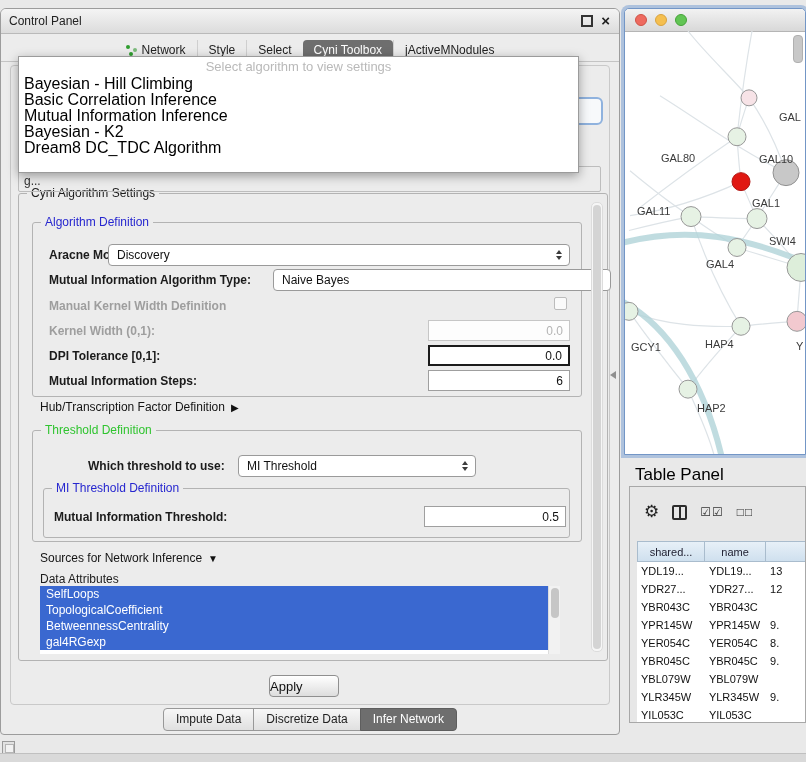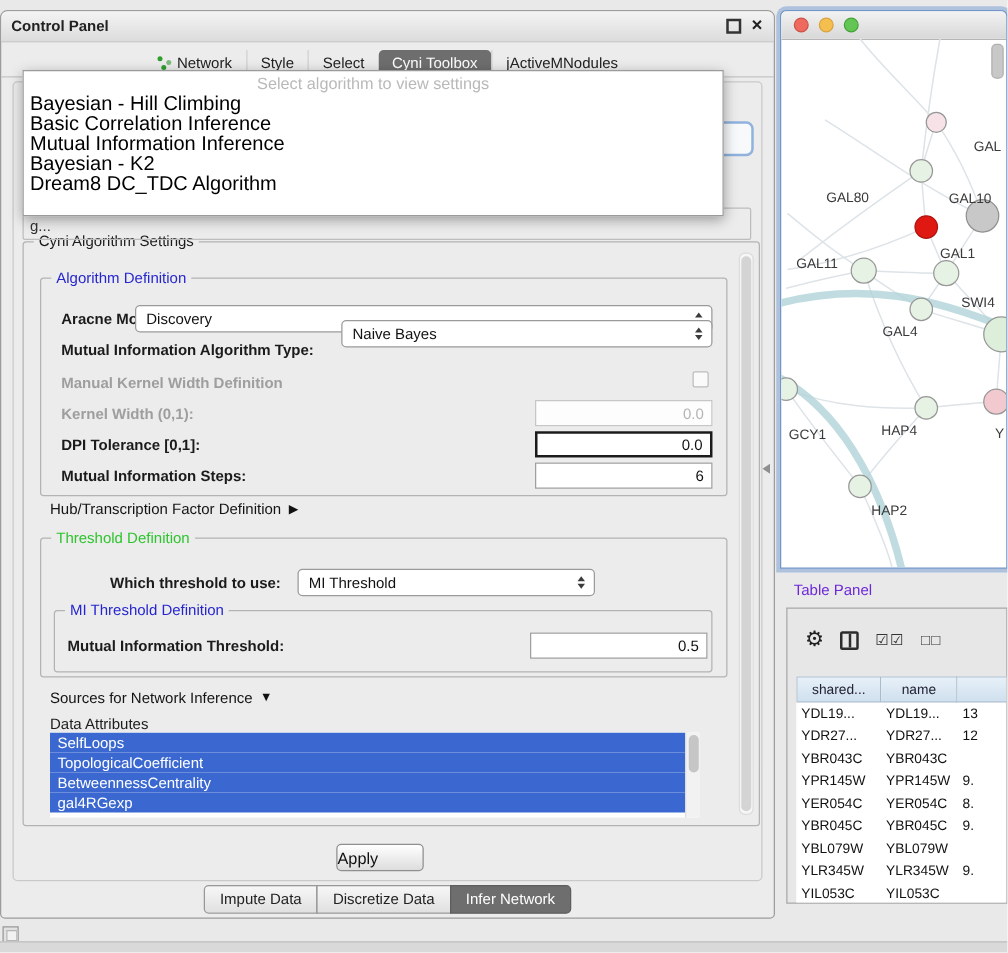--- a/index.html
+++ b/index.html
@@ -5,21 +5,21 @@
   html,body{margin:0;padding:0}
   #root{position:relative;width:806px;height:762px;background:#e9e9e9;overflow:hidden;
         font-family:"Liberation Sans",sans-serif;color:#1c1c1c}
 
   
   .cpwin{position:absolute;left:0;top:8px;width:620px;height:727px;background:#ececec;
          border:1px solid #9c9c9c;border-radius:6px 6px 4px 4px;box-sizing:border-box}
   .titlebar{position:absolute;left:0;top:0;right:0;height:24px;
             background:linear-gradient(#f4f4f4,#dcdcdc);border-bottom:1px solid #b9b9b9;
             border-radius:5px 5px 0 0}
-  .title{position:absolute;left:8px;top:5px;font-size:12px;font-weight:bold;color:#222}
+  .title{position:absolute;left:8px;top:5px;font-size:12px;font-weight:normal;color:#222}
   .winctl{position:absolute;right:9px;top:6px;display:flex;gap:8px;align-items:center}
   .floatbox{width:8px;height:8px;border:2px solid #333;display:inline-block;box-sizing:content-box}
   .closex{font-size:15px;font-weight:bold;color:#222;line-height:12px}
 
   .tabs{position:absolute;left:0;top:30px;right:0;height:22px;display:flex;justify-content:center;align-items:flex-end}
   .cp-tab{height:21px;line-height:21px;padding:0 11px;font-size:12px;color:#222;
           border-left:1px solid #cfcfcf;display:flex;align-items:center;gap:5px;white-space:nowrap}
   .cp-tab:first-child{border-left:none}
   .cp-tab.selected{background:#6e6e6e;color:#fff;border-radius:4px 4px 0 0;border-left:none}
   .tabline{position:absolute;left:0;top:52px;right:0;height:1px;background:#c4c4c4}
@@ -107,21 +107,21 @@
   .net-canvas{position:absolute;left:0;top:22px;right:0;bottom:0;overflow:hidden}
   .net-canvas svg{width:100%;height:100%;display:block}
   .edge{fill:none;stroke:#dde3e7;stroke-width:1.2}
   .tedge{fill:none;stroke:#b0d3d8;stroke-width:6;opacity:.8;stroke-linecap:round}
   .nnode{stroke-width:1}
   .nlabel{font-size:11px;fill:#3a3a3a;font-family:"Liberation Sans",sans-serif}
   .net-scroll-thumb{position:absolute;right:2px;top:26px;width:8px;height:26px;background:#c8c8c8;
                     border-radius:4px;border:1px solid #b0b0b0}
 
   
-  .tp-title{position:absolute;left:635px;top:465px;font-size:12px;color:#6d28d9}
+  .tp-title{position:absolute;left:635px;top:465px;font-size:17px;color:#000000}
   .tpanel{position:absolute;left:629px;top:486px;width:177px;height:237px;background:#e7e7e7;
           border:1px solid #a8a8a8;box-sizing:border-box;overflow:hidden}
   .tp-toolbar{position:absolute;left:14px;top:12px;height:26px;display:flex;gap:13px;align-items:center}
   .gear{font-size:17px;color:#222;line-height:20px}
   .colicon{width:15px;height:15px;border:2px solid #2c2c2c;border-radius:2px;box-sizing:border-box;
            background:linear-gradient(#2c2c2c,#2c2c2c) center/2px 100% no-repeat}
   .checks{font-size:12px;color:#333;letter-spacing:1px;white-space:nowrap}
   .ttable{position:absolute;left:7px;top:54px;width:170px;height:183px;background:#fff;overflow:hidden}
   .thead{display:flex;height:21px}
   .th{box-sizing:border-box;background:linear-gradient(#e7f0f8,#cfe0ee);border:1px solid #a9bccd;border-left:none;
@@ -202,21 +202,21 @@
         <span class="flabel" style="left:16px;top:25px">Aracne Mode:</span>
         <div class="combo" style="left:75px;top:21px;width:462px">
           <span class="val">Discovery</span>
           <span class="arrs">
               <span class="arr-up"></span>
               <span class="arr-down"></span>
             </span>
         </div>
 
         <span class="flabel" style="left:16px;top:50px">Mutual Information Algorithm Type:</span>
-        <div class="combo" style="left:240px;top:33px;width:297px">
+        <div class="combo" style="left:240px;top:46px;width:338px">
           <span class="val">Naive Bayes</span>
           <span class="arrs">
               <span class="arr-up"></span>
               <span class="arr-down"></span>
             </span>
         </div>
 
         <span class="flabel dis" style="left:16px;top:76px">Manual Kernel Width Definition</span>
         <span class="cb" style="left:521px;top:74px"></span>
 

